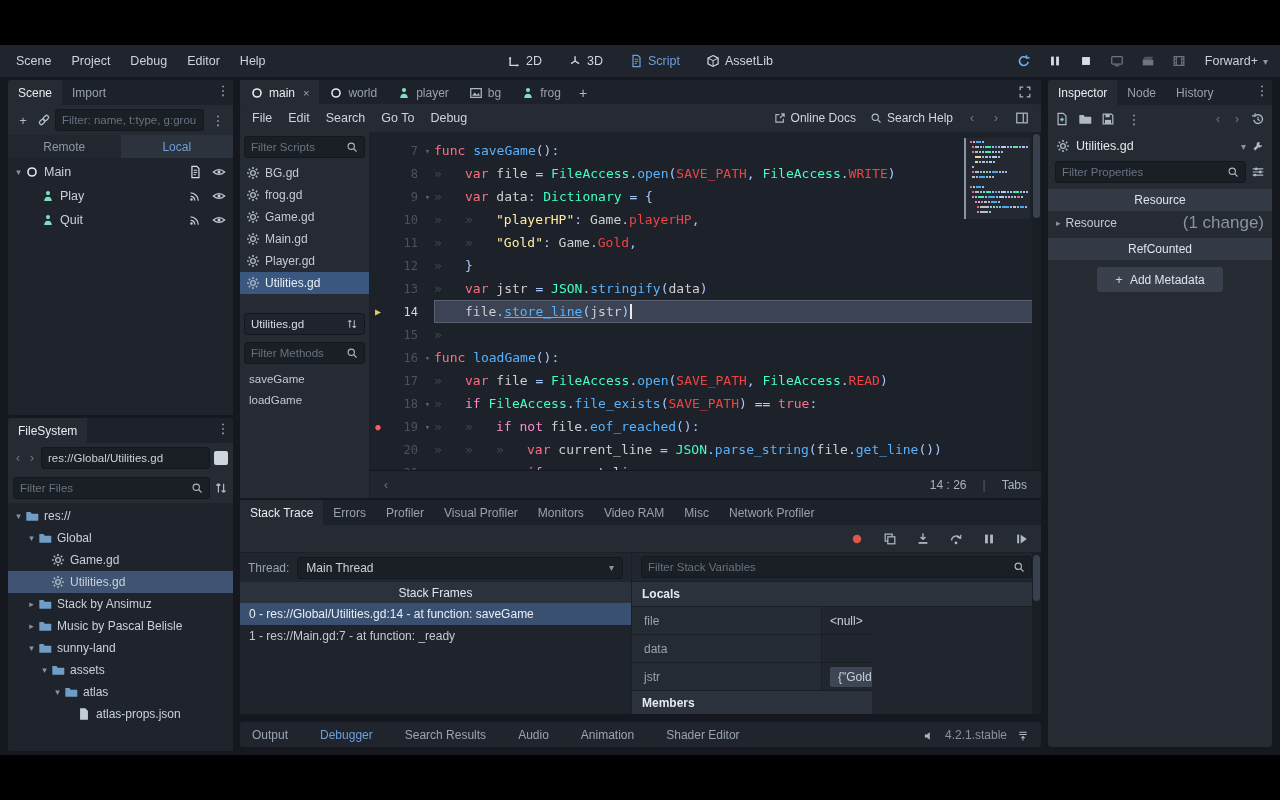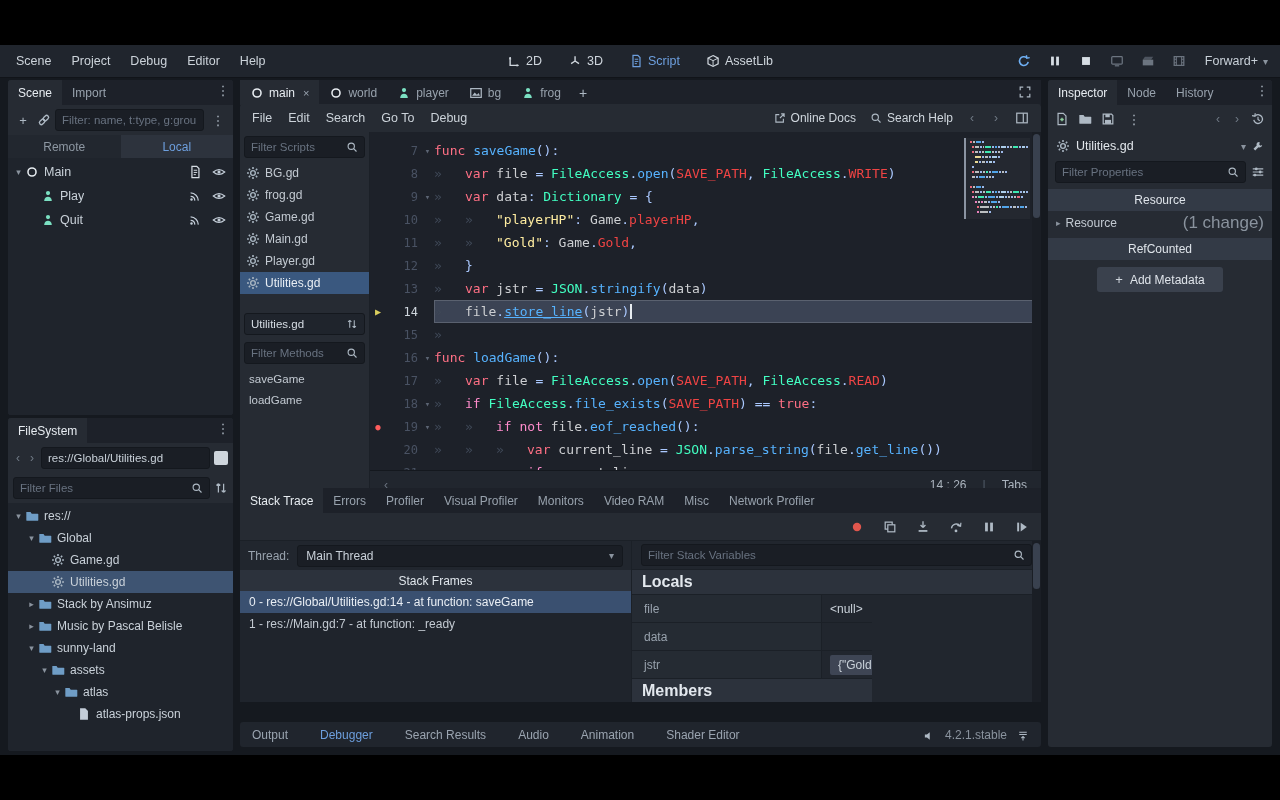--- a/index.html
+++ b/index.html
@@ -90,38 +90,38 @@
 .mm-line{height:3px;margin-bottom:2px;display:flex;gap:1px}
 .mm-seg{height:2px;opacity:.9}
 .vscroll{position:absolute;right:0;top:0;bottom:28px;width:9px;background:#1a1e25}
 .vthumb{margin:2px 1px;height:84px;background:#39414f;border-radius:4px}
 .code-status{position:absolute;left:0;right:0;bottom:0;height:28px;background:#21262e;border-top:1px solid #14181e;display:flex;align-items:center;padding:0 14px;font-family:"Liberation Sans",sans-serif;font-size:12px;color:#aab3bd}
 .hs-left{color:#6b7480}
 .cs-right{margin-left:auto;display:flex;gap:16px;align-items:center}
 .cs-div{color:#545e6b}
 
 
-.bottom-panel{position:absolute;left:0;top:408px;width:100%;height:214px;background:#262b33;display:flex;flex-direction:column;border-radius:3px}
+.bottom-panel{position:absolute;left:0;top:420px;width:100%;height:214px;background:#262b33;display:flex;flex-direction:column;border-radius:3px}
 .err-row{height:27px;display:flex;align-items:center;padding:0 9px;flex:none}
 .err-text{color:#ff6d5f;font-size:12px;white-space:nowrap;overflow:hidden}
 .err-icons{margin-left:auto;display:flex;gap:13px;align-items:center;padding-left:10px}
 .bp-split{flex:1;display:flex;min-height:0;background:#21262e;border-top:1px solid #1b2027}
 .bp-left{width:392px;flex:none;display:flex;flex-direction:column;border-right:1px solid #1b2027}
 .thread-row{height:29px;display:flex;align-items:center;gap:8px;padding:3px 8px;flex:none}
 .thread-label{color:#98a2ad;font-size:12px}
 .dropdown{flex:1;height:22px;background:#1a1e25;border:1px solid #14181e;border-radius:3px;display:flex;align-items:center;padding:0 8px;color:#c9d1d9;font-size:12px}
 .dropdown .chev{margin-left:auto;color:#8a939e;font-size:10px}
 .frames-header{height:21px;background:#2c323c;display:flex;align-items:center;justify-content:center;color:#dfe5eb;font-size:12px;flex:none}
 .frames{flex:1;background:#1f242c;overflow:hidden}
 .frame{height:22px;display:flex;align-items:center;padding:0 9px;font-size:12px;color:#c3cad2;white-space:nowrap}
 .frame.selected{background:#3a5070;color:#e9eef4}
 .bp-right{flex:1;display:flex;flex-direction:column;min-width:0;position:relative}
 .filter-row{padding:3px 9px;flex:none;display:flex}
 .vars{flex:1;overflow:hidden;border-top:1px solid #1b2027;position:relative;padding-right:9px}
-.var-section{height:21px;background:#2c323c;display:flex;align-items:center;padding:12px 10px;color:#e3e8ee;font-weight:bold;font-size:16px;border-bottom:1px solid #1b2027}
+.var-section{height:21px;background:#2c323c;display:flex;align-items:center;padding:12px 10px;color:#e3e8ee;font-weight:bold;font-size:12px;border-bottom:1px solid #1b2027}
 .var-row{display:flex;height:28px;border-bottom:1px solid #1b2027}
 .var-name{width:190px;flex:none;display:flex;align-items:center;padding:0 12px;color:#98a2ad;background:#252b33;border-right:1px solid #1b2027;font-size:12px}
 .var-val{flex:1;display:flex;align-items:center;padding:0 8px;color:#c9d1d9;background:#21262e;font-size:12px;min-width:0}
 .var-val.center{justify-content:center}
 .var-val .chip{background:#3e4554;border-radius:2px;padding:3px 8px;flex:1;white-space:nowrap;overflow:hidden}
 .vscroll2{position:absolute;right:0;top:0;bottom:0;width:9px;background:#1a1e25}
 .vthumb2{margin:2px 1px;height:46px;background:#39414f;border-radius:4px}
 
 
 .bottom-bar{position:absolute;left:0;top:642px;width:100%;height:25px;background:#20252d;display:flex;align-items:center;gap:19px;padding:0 12px;border-radius:3px}

